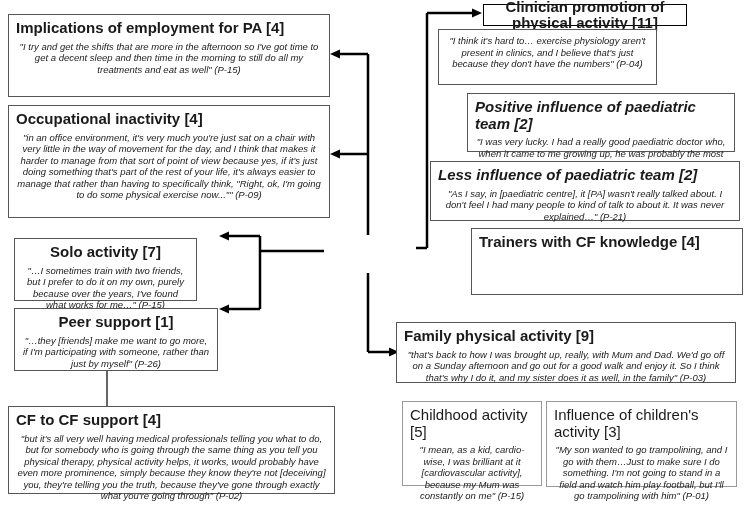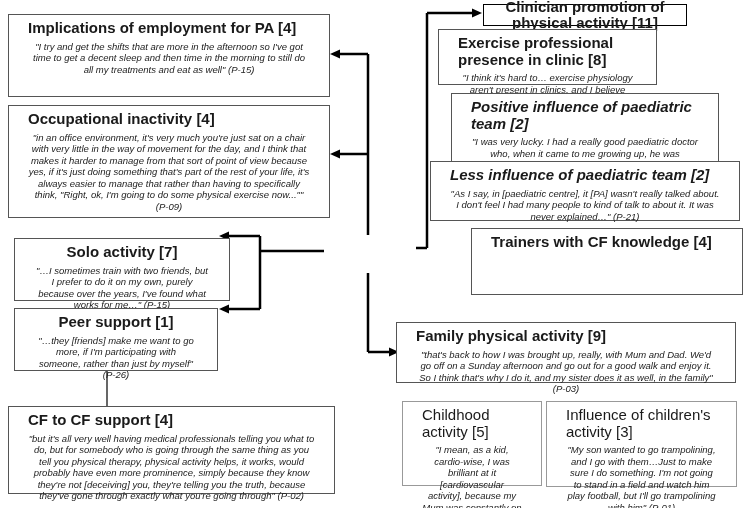--- a/index.html
+++ b/index.html
@@ -3,21 +3,21 @@
 <meta charset="utf-8">
 <style>
   html,body{margin:0;padding:0;background:#fff;}
   #stage{
     position:relative;width:750px;height:508px;background:#fff;overflow:hidden;
     font-family:"Liberation Sans","DejaVu Sans",sans-serif;color:#1a1a1a;
   }
   #connectors{position:absolute;left:0;top:0;width:750px;height:508px;}
   .box{
     position:absolute;background:#fff;border:1px solid #555;
-    box-sizing:border-box;padding:5px 19px;
+    box-sizing:border-box;padding:5px 7px;
   }
   .box .title{font-size:15px;font-weight:bold;margin:0 0 4px 0;line-height:1.1;text-align:left;}
   .box .quote{font-size:9.5px;font-style:italic;line-height:1.22;text-align:center;color:#222;margin:0;}
   .title-center .title{text-align:center;}
   .title-italic .title{font-style:italic;}
   .title-normal .title{font-weight:normal;}
   .border-gray{border-color:#999;}
   .header-box{
     border:1.5px solid #000;display:flex;align-items:center;justify-content:center;padding:2px 4px;
   }
@@ -56,45 +56,44 @@
   <div class="box" style="left:8px;top:14px;width:322px;height:83px">
     <div class="title">Implications of employment for PA [4]</div>
     <div class="quote">"I try and get the shifts that are more in the afternoon so I've got time to get a decent sleep and then time in the morning to still do all my treatments and eat as well" (P-15)</div>
   </div>
 
   <div class="box" style="left:8px;top:105px;width:322px;height:113px">
     <div class="title">Occupational inactivity [4]</div>
     <div class="quote">"in an office environment, it's very much you're just sat on a chair with very little in the way of movement for the day, and I think that makes it harder to manage from that sort of point of view because yes, if it's just doing something that's part of the rest of your life, it's always easier to manage that rather than having to specifically think, "Right, ok, I'm going to do some physical exercise now..."" (P-09)</div>
   </div>
 
-  <div class="box title-center" style="left:14px;top:238px;width:216px;height:63px">
+  <div class="box title-center" style="left:14px;top:238px;width:183px;height:63px">
     <div class="title">Solo activity [7]</div>
     <div class="quote">"…I sometimes train with two friends, but I prefer to do it on my own, purely because over the years, I've found what works for me…" (P-15)</div>
   </div>
 
   <div class="box title-center" style="left:14px;top:308px;width:204px;height:63px">
     <div class="title">Peer support [1]</div>
     <div class="quote">"…they [friends] make me want to go more, if I'm participating with someone, rather than just by myself" (P-26)</div>
   </div>
 
   <div class="box" style="left:8px;top:406px;width:327px;height:88px">
     <div class="title">CF to CF support [4]</div>
     <div class="quote">"but it's all very well having medical professionals telling you what to do, but for somebody who is going through the same thing as you tell you physical therapy, physical activity helps, it works, would probably have even more prominence, simply because they know they're not [deceiving] you, they're telling you the truth, because they've gone through exactly what you're going through" (P-02)</div>
   </div>
 
   <div class="box header-box" style="left:483px;top:4px;width:204px;height:22px">
     <div class="title">Clinician promotion of physical activity [11]</div>
   </div>
 
   <div class="box" style="left:438px;top:29px;width:219px;height:56px">
-    <div class="title">Exercise professional presence in clinic [8]</div>
     <div class="quote">"I think it's hard to… exercise physiology aren't present in clinics, and I believe that's just because they don't have the numbers" (P-04)</div>
   </div>
 
-  <div class="box title-italic" style="left:451px;top:93px;width:268px;height:69px">
+  <div class="box title-italic" style="left:467px;top:93px;width:268px;height:59px">
     <div class="title">Positive influence of paediatric team [2]</div>
     <div class="quote">"I was very lucky. I had a really good paediatric doctor who, when it came to me growing up, he was probably the most influential person apart from obviously, my parents" (P-02)</div>
   </div>
 
   <div class="box title-italic" style="left:430px;top:161px;width:310px;height:60px">
     <div class="title">Less influence of paediatric team [2]</div>
     <div class="quote">"As I say, in [paediatric centre], it [PA] wasn't really talked about. I don't feel I had many people to kind of talk to about it. It was never explained…" (P-21)</div>
   </div>
 
   <div class="box" style="left:471px;top:228px;width:272px;height:67px">

